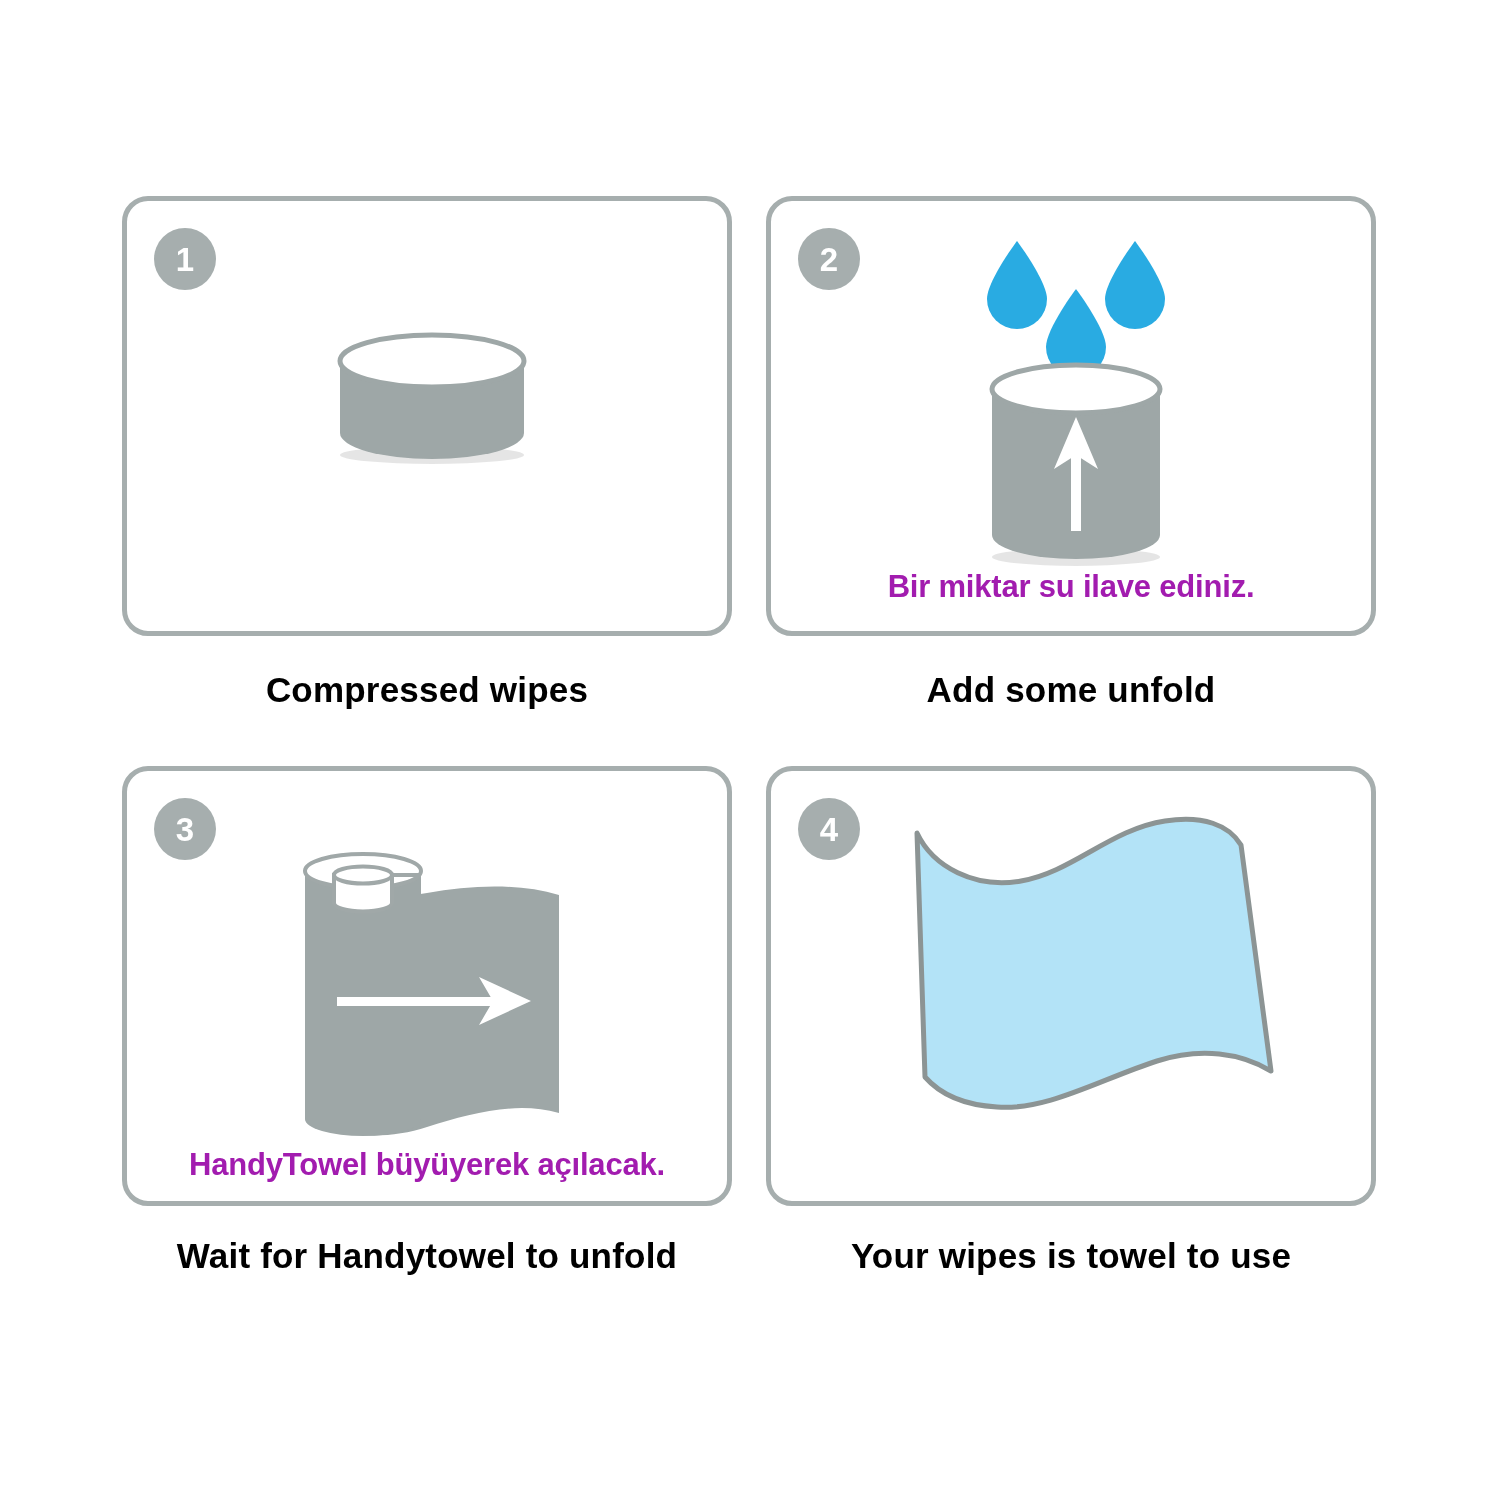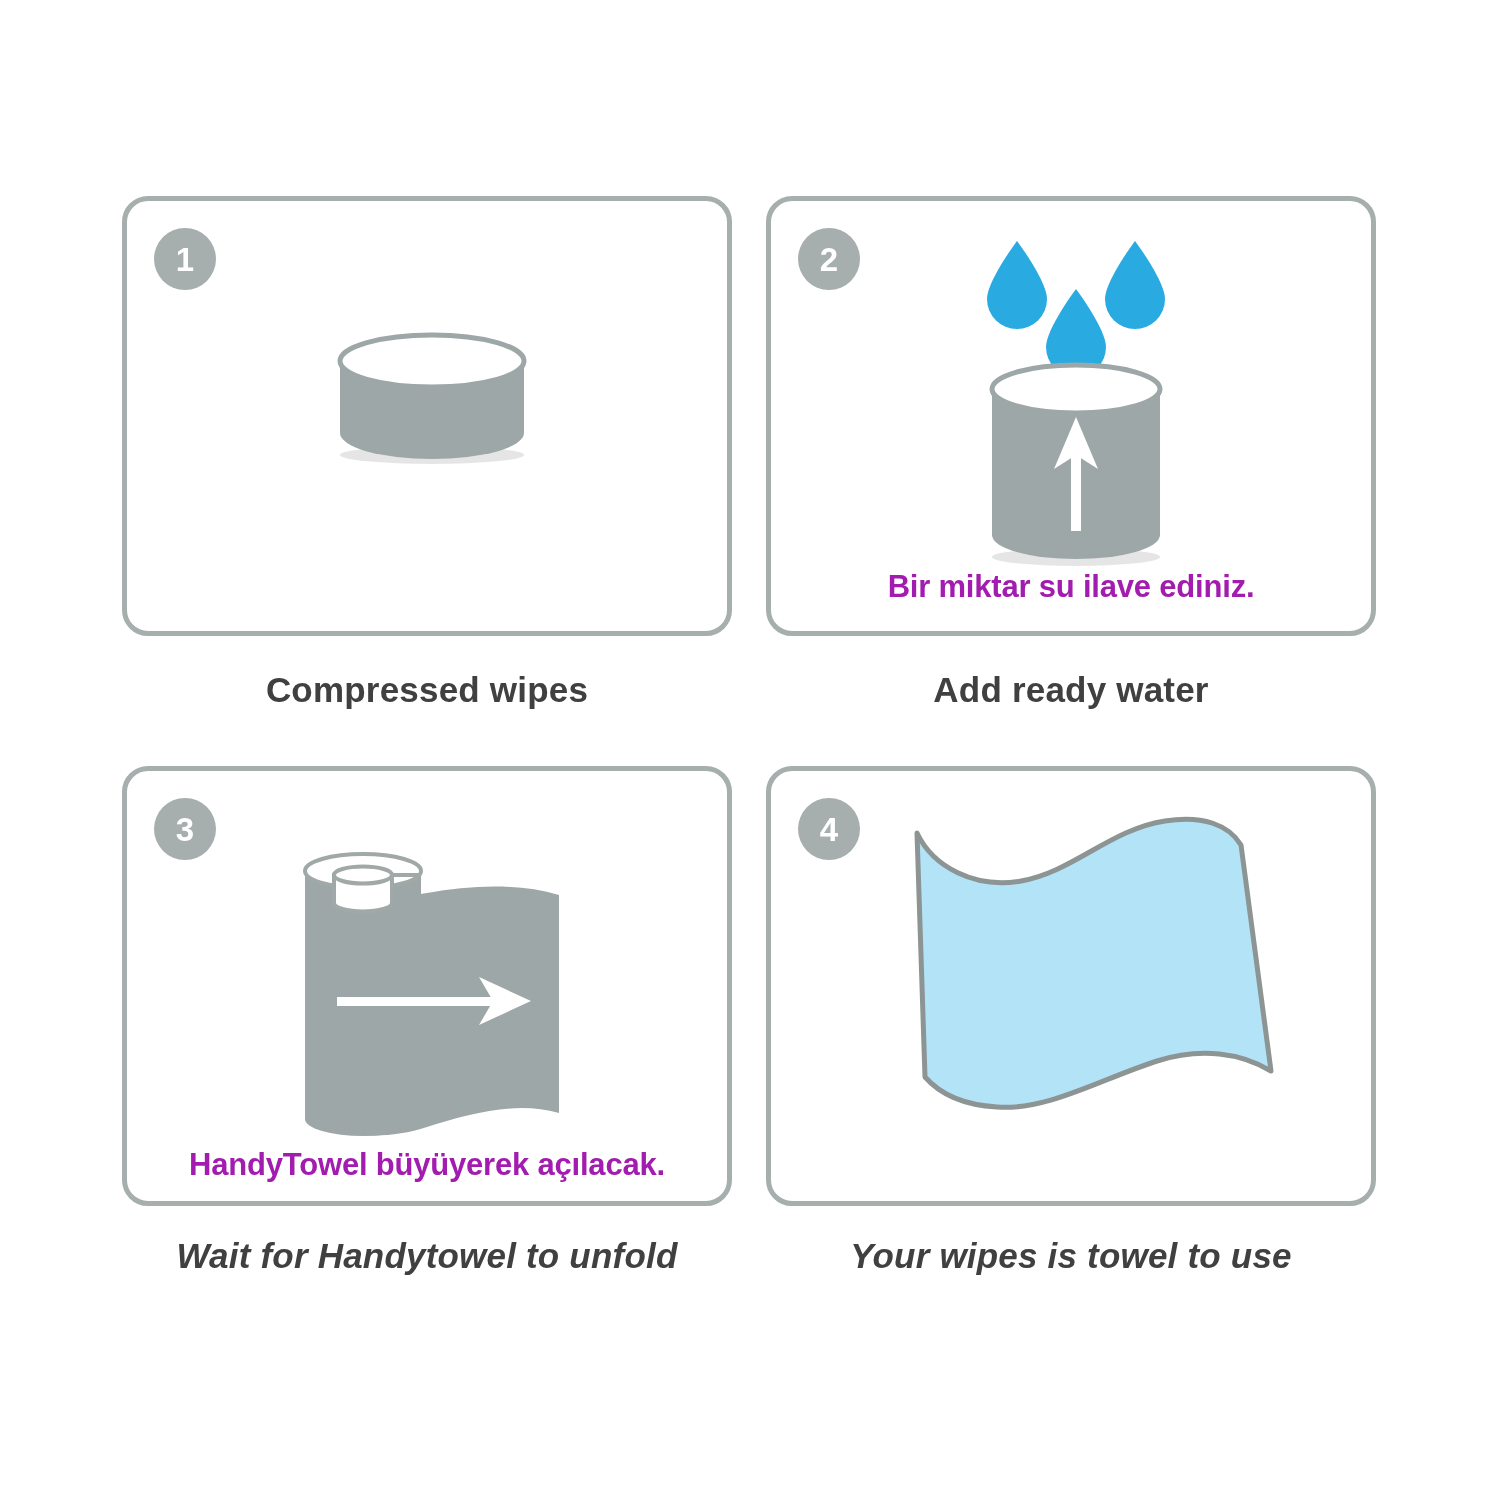--- a/index.html
+++ b/index.html
@@ -86,26 +86,26 @@
   }
   .step-3 .tr-caption,
   .step-4 .tr-caption { bottom: 18px; }
 
   
   .en-caption {
     width: 610px;
     text-align: center;
     font-size: 35px;
     font-weight: bold;
-    color: #404040;
+    color: #000000;
     margin-top: 34px;
     letter-spacing: 0.2px;
   }
   .step-3 .en-caption,
-  .step-4 .en-caption { margin-top: 30px; font-style: italic; }
+  .step-4 .en-caption { margin-top: 30px; }
 
   
   .logo {
     position: absolute;
     left: 50%;
     transform: translateX(-50%);
     top: 268px;
     width: 200px;
     height: 118px;
   }
@@ -161,21 +161,21 @@
           <g fill="#ffffff">
             <rect x="300" y="248" width="10" height="82"></rect>
             <path d="M305,216 L283,268 L305,254 L327,268 Z"></path>
           </g>
         </svg>
       </div>
 
       <div class="tr-caption">Bir miktar su ilave ediniz.</div>
     </div>
 
-    <div class="en-caption">Add ready water</div>
+    <div class="en-caption">Add some unfold</div>
   </div>
 
   <div class="step step-3">
     <div class="card">
 
       <div class="badge">3</div>
 
       <div class="art">
         <svg width="610" height="440" viewBox="0 0 610 440">
 

